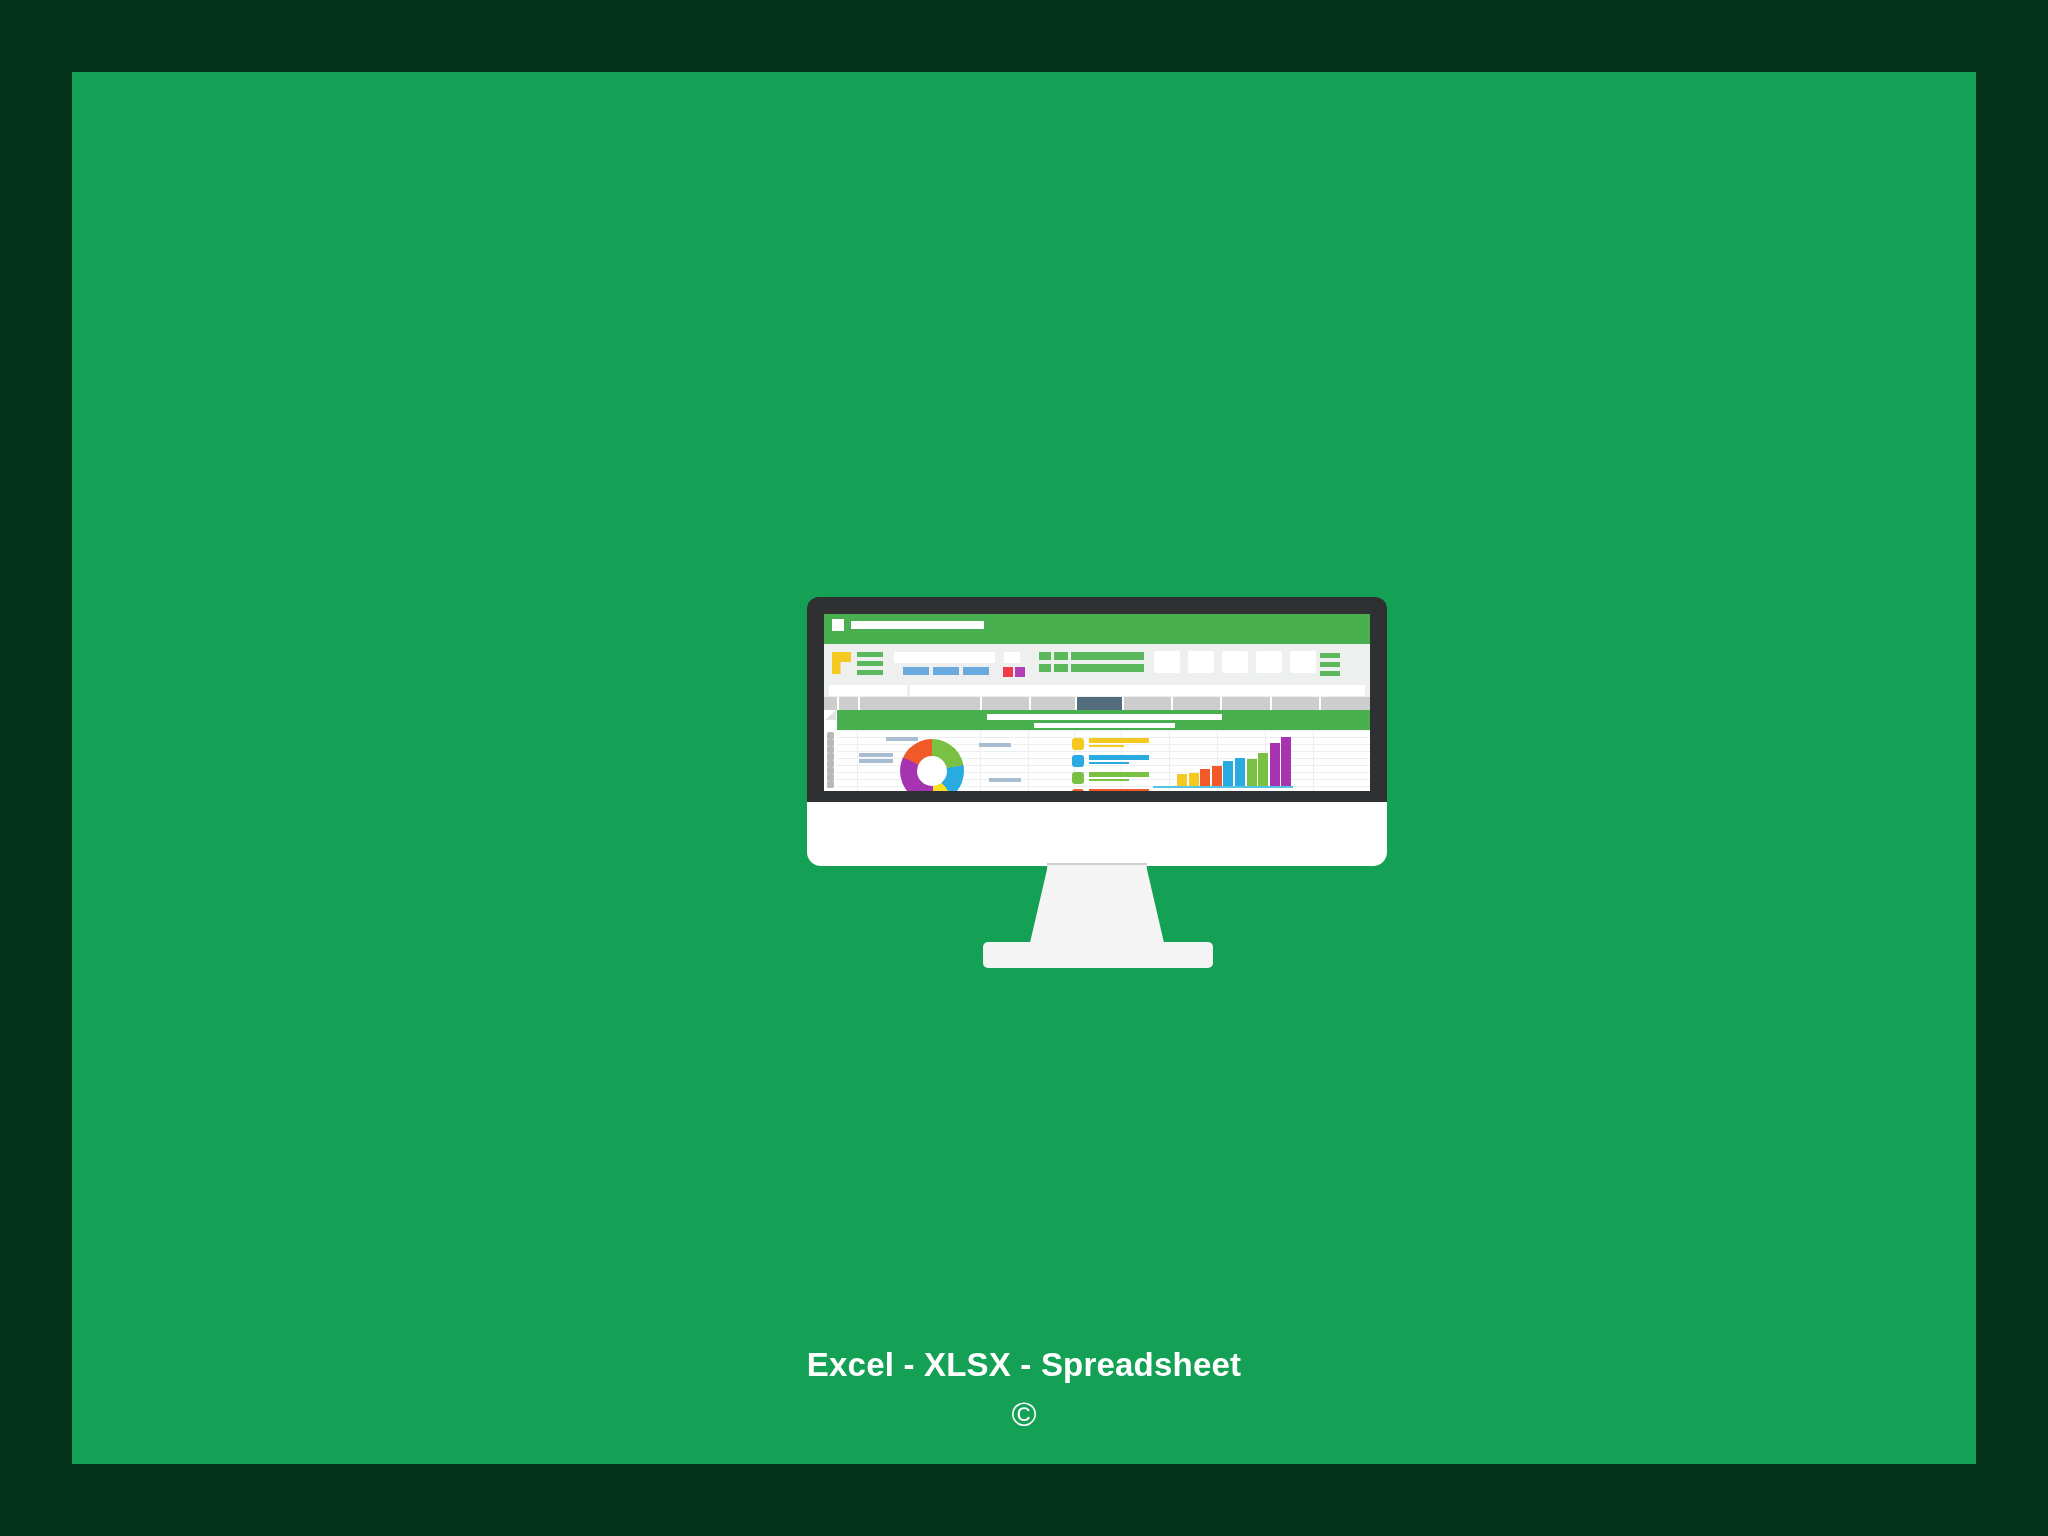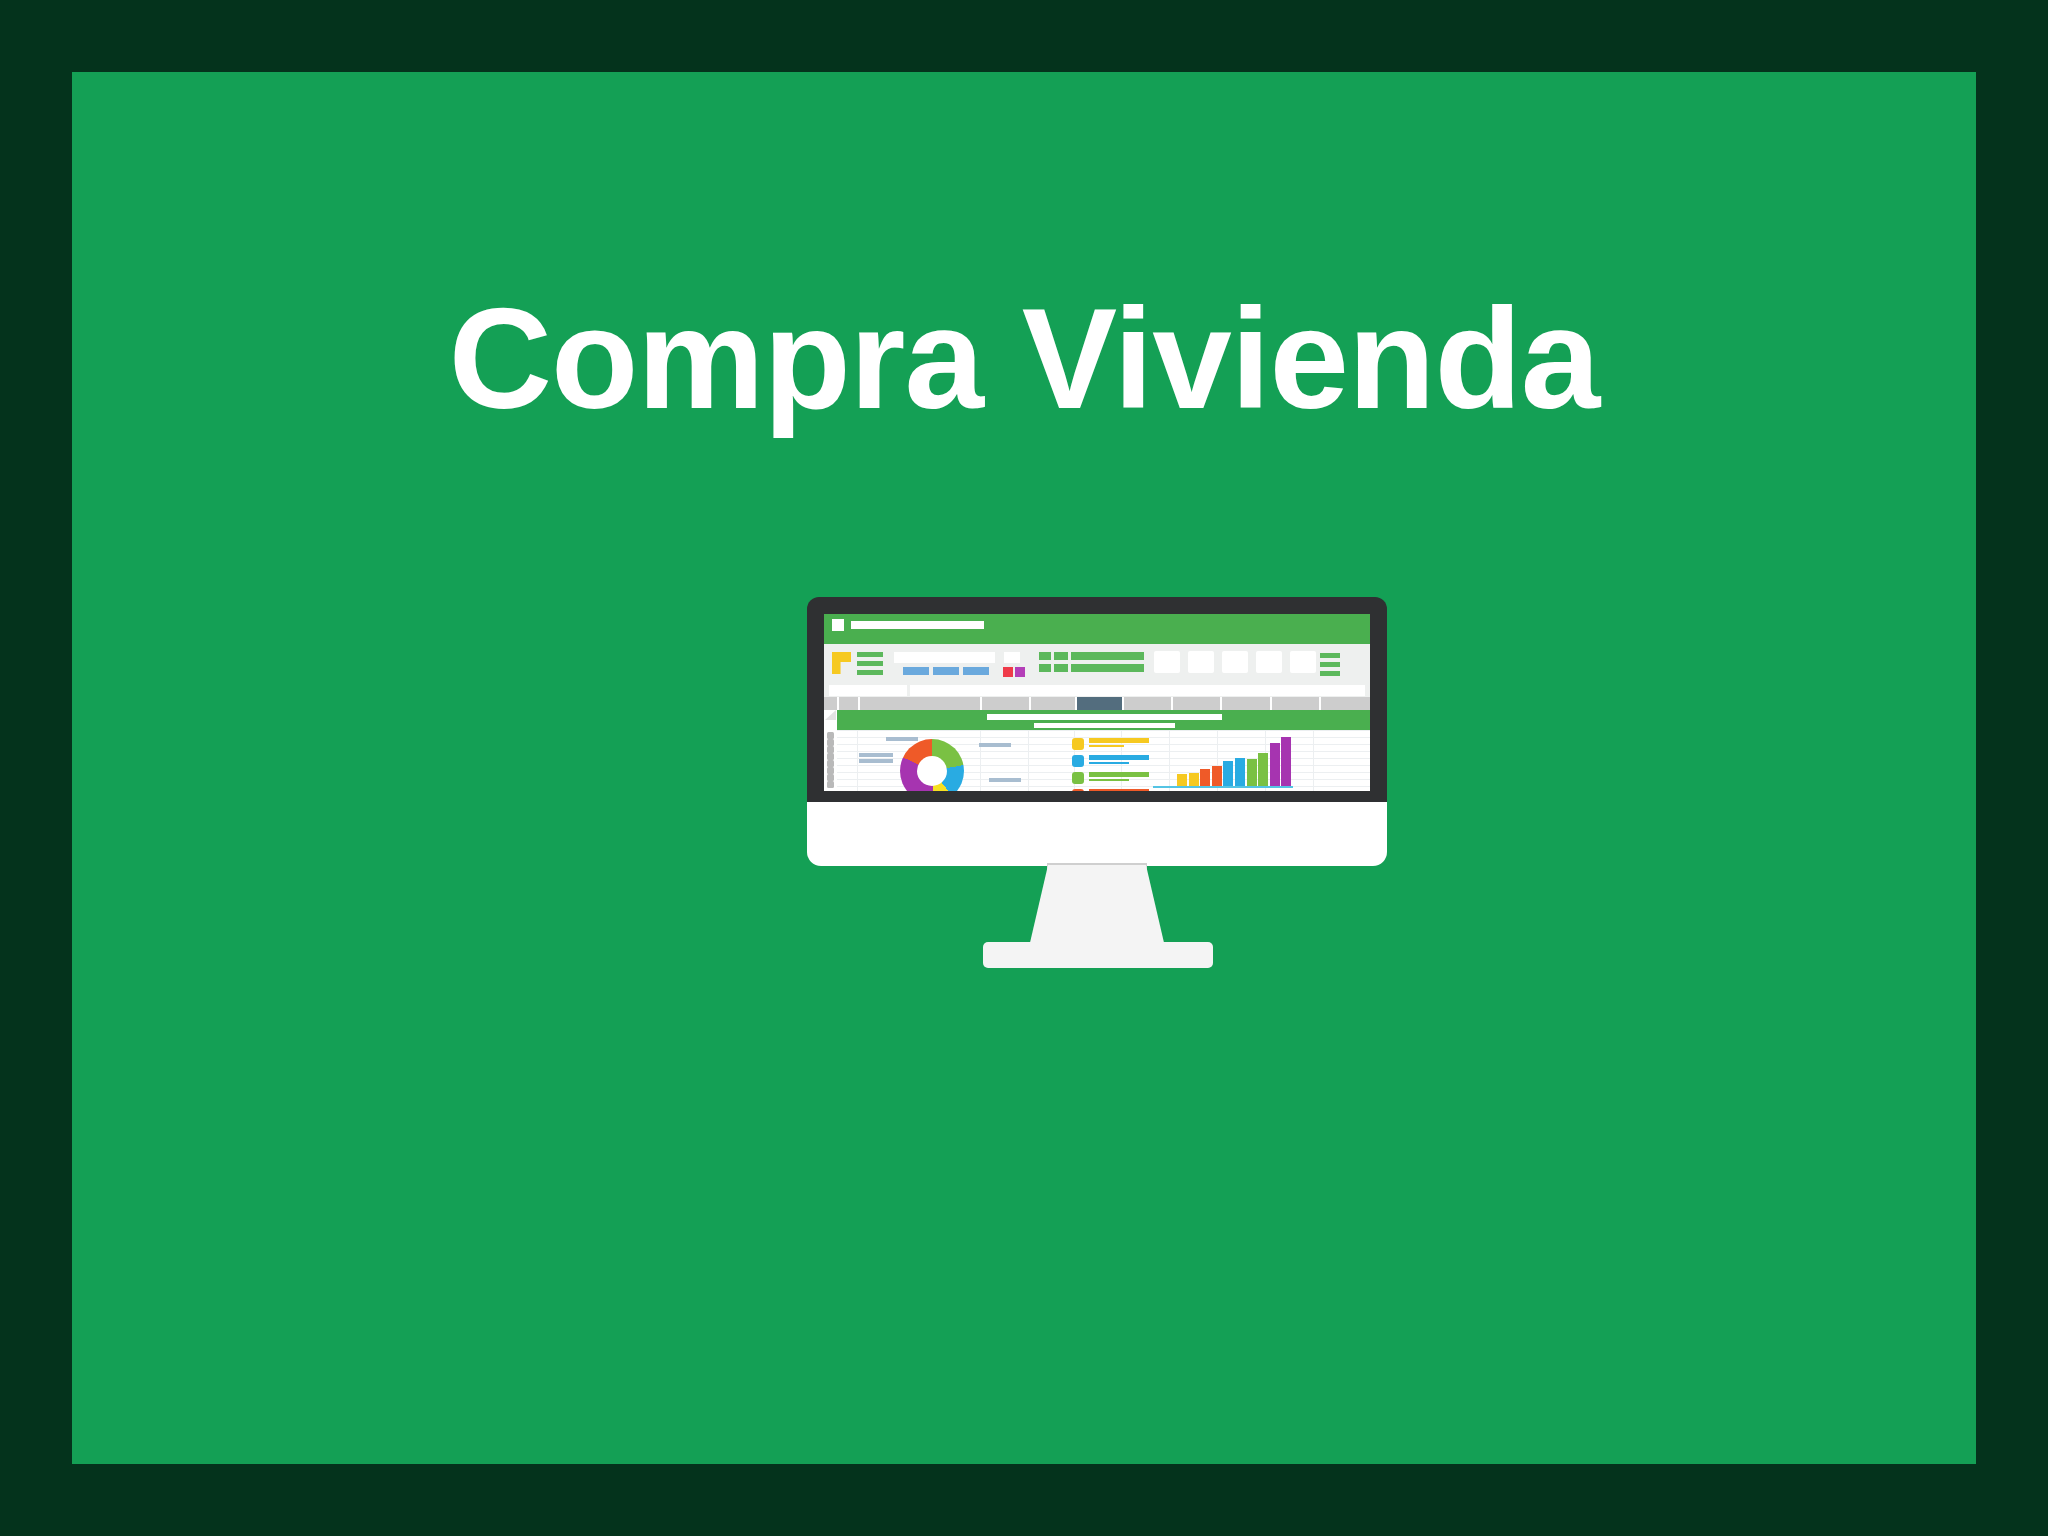--- a/index.html
+++ b/index.html
@@ -233,21 +233,20 @@
 
   
   #linechart{ position:absolute; left:196px; top:79px; width:273px; height:48px; }
   #linechart svg{ display:block; }
 </style>
 </head>
 <body>
 
 <div id="poster">
 
-  <div id="title">Compra Vivienda</div>
 
   <div id="monitor">
     <div class="bezel"></div>
     <div class="bezel-lower"></div>
 
     <div id="screen">
 
       <div class="app-bar">
         <div class="app-logo"></div>
         <div class="app-title-bar"></div>
@@ -468,14 +467,18 @@
           </div>
 
       </div>
     </div>
 
     <div class="neck-top"></div>
     <div class="neck"></div>
     <div class="foot"></div>
   </div>
 
+  <div id="footer">
+    <div id="footer-text">Excel - XLSX - Spreadsheet</div>
+    <div id="footer-copy">©</div>
+  </div>
 
 </div>
 
 </body></html>

